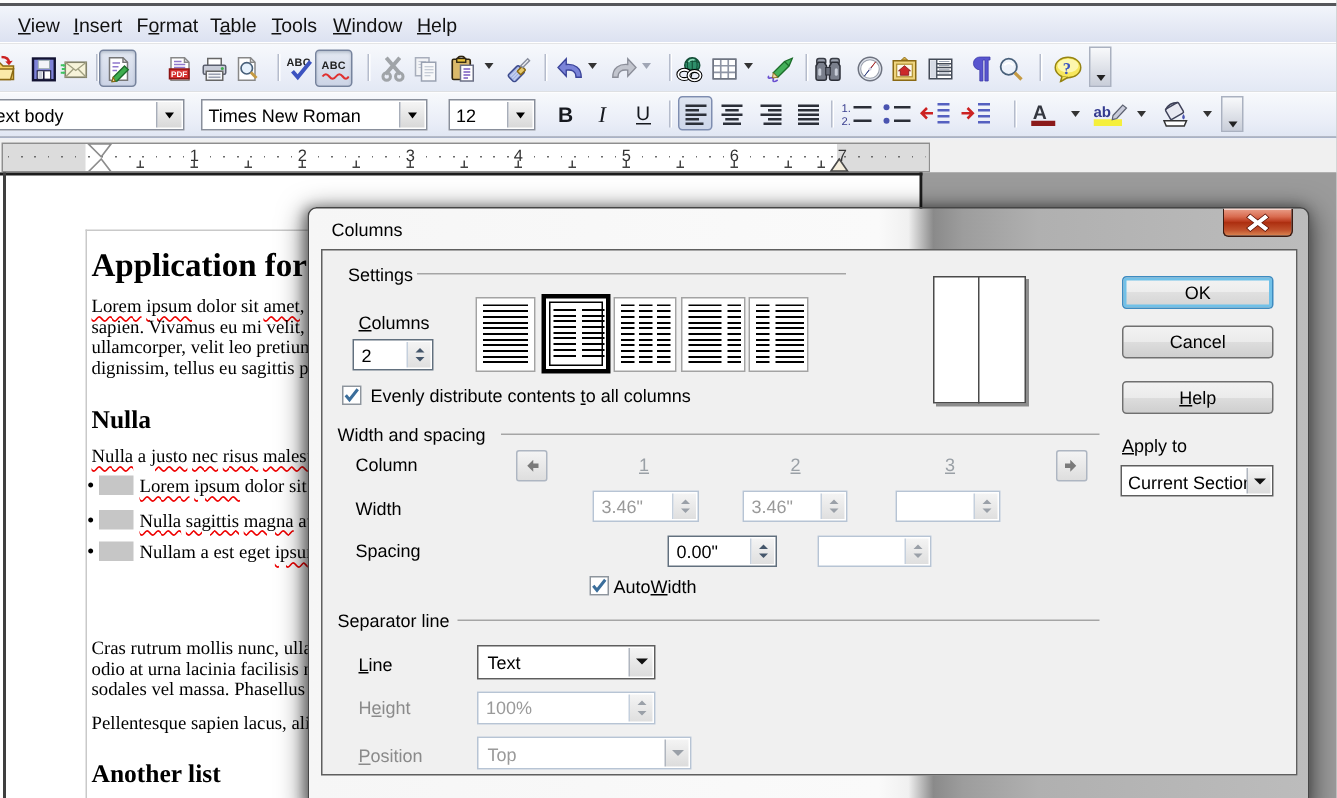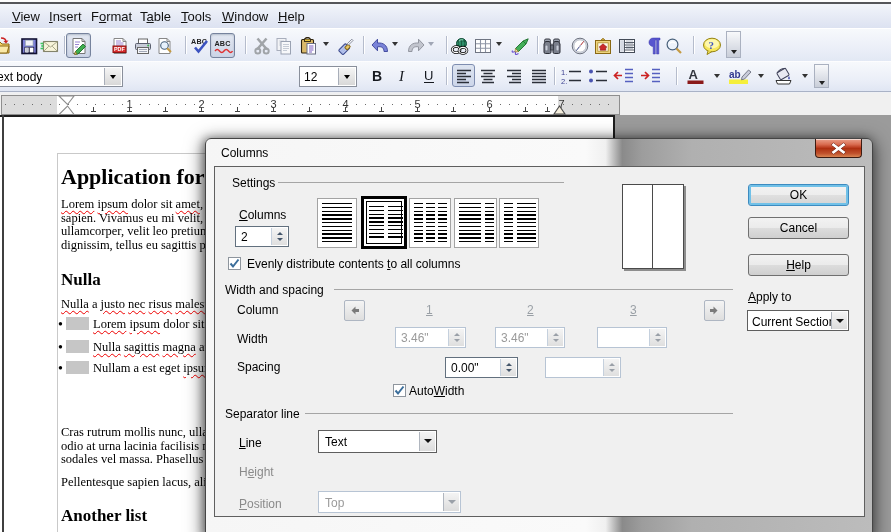--- a/index.html
+++ b/index.html
@@ -259,20 +259,24 @@
       <path d="M6 14 L5 17.5 L10 14.5" fill="#f7e75c" stroke="#968413"></path>
       <text x="6.5" y="12" font-family="Liberation Serif" font-size="11" font-weight="bold" fill="#3c53c0">?</text>
     </svg>
  <span class="ovf" style="left:726px;top:2px;height:27px">
       <i style="position:absolute;left:4px;bottom:3px;border-left:3px solid transparent;border-right:3px solid transparent;border-top:4px solid #222"></i>
     </span>
 </div>
 <div id="toolbar2">
  <div class="combo" style="left:-14px;width:137px">
       <span class="tx">Text body</span>
+      <span class="db"></span>
+    </div>
+ <div class="combo" style="left:134px;width:151px">
+      <span class="tx">Times New Roman</span>
       <span class="db"></span>
     </div>
  <div class="combo" style="left:299px;width:58px">
       <span class="tx">12</span>
       <span class="db"></span>
     </div>
  <svg class="ticon2" style="left:368px" viewBox="0 0 18 18">
       <text x="4" y="14" font-family="Liberation Sans" font-size="14" font-weight="bold" fill="#16191f">B</text>
     </svg>
  <svg class="ticon2" style="left:394px" viewBox="0 0 18 18">
@@ -519,20 +523,27 @@
   <div class="dlabel" style="left:194px;top:217px">Auto<u>W</u>idth</div>
 
   <div class="glabel" style="left:10px;top:240px">Separator line</div>
   <div class="gline" style="left:90px;top:246px;width:428px"></div>
   <div class="dlabel" style="left:24px;top:269px"><u>L</u>ine</div>
   <div class="cmb" style="left:103px;top:263px;width:119px;height:23px">
         <span class="tx">Text</span>
         <span class="db"></span>
       </div>
   <div class="glab" style="left:24px;top:298px">H<u>e</u>ight</div>
+  <div class="spin" style="left:103px;top:294px;width:119px;height:22px">
+        <span class="tx">100%</span>
+        <span class="btns">
+          <i class="up"></i>
+          <i class="dn"></i>
+        </span>
+      </div>
   <div class="glab" style="left:24px;top:330px"><u>P</u>osition</div>
   <div class="cmb cmbDis" style="left:103px;top:324px;width:143px;height:22px">
         <span class="tx">Top</span>
         <span class="db"></span>
       </div>
 
   <div class="btn btnOK" style="left:533px;top:17px">OK</div>
   <div class="btn" style="left:533px;top:50px">Cancel</div>
   <div class="btn" style="left:533px;top:87px"><u>H</u>elp</div>
   <div class="dlabel" style="left:533px;top:123px"><u>A</u>pply to</div>

